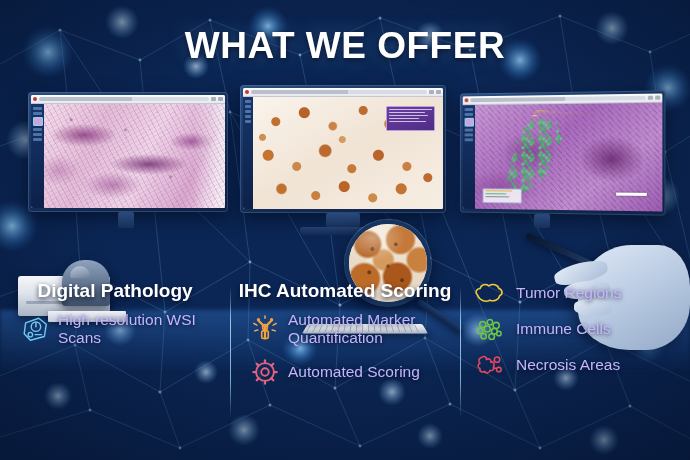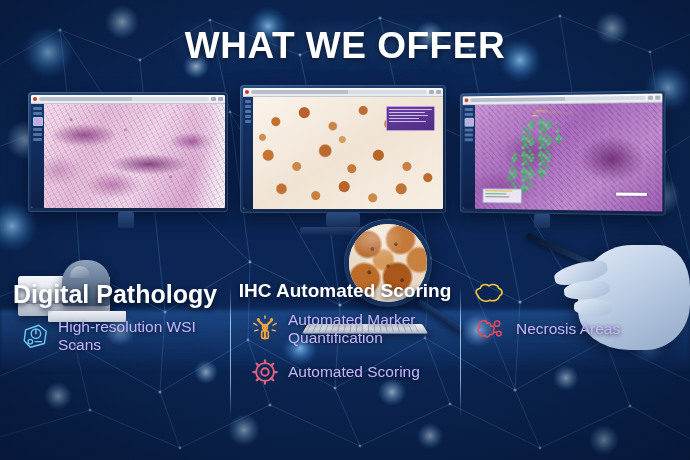--- a/index.html
+++ b/index.html
@@ -324,21 +324,21 @@
   .col { flex:1 1 0; position:relative; padding:0 6px; }
   .divider {
     position:absolute; top:6px; width:1px; height:132px;
     background:linear-gradient(180deg, rgba(170,225,255,0), rgba(170,225,255,.85) 28%, rgba(170,225,255,.7) 72%, rgba(170,225,255,0));
   }
   .col-title {
     color:#fff; font-weight:bold; font-size:19px; text-align:center;
     line-height:1.12; margin-bottom:10px;
     text-shadow:0 2px 5px rgba(2,12,34,.85);
   }
-  .c1 .col-title { font-size:25px; }
+  .c1 .col-title { font-size:19px; }
   .c2 .col-title { font-size:19px; }
   .c3 .col-title { font-size:19px; }
   .item { display:flex; align-items:center; gap:8px; margin-bottom:10px; }
   .c1 .item, .c2 .item { padding-left:14px; }
   .c3 .item { padding-left:6px; gap:10px; }
   .ico { flex:0 0 auto; width:30px; height:30px; display:block; }
   .c3 .ico { width:34px; height:26px; }
   .label {
     color:#c4b5fd; font-size:15.5px; line-height:1.14;
     text-shadow:0 1px 4px rgba(2,12,34,.8);
@@ -633,22 +633,39 @@
       </div>
     </div>
 
     <div class="col c3">
       <div class="divider" style="left:0;"></div>
 
       <div class="item">
         <svg class="ico" viewBox="0 0 38 28">
           <path d="M6 16 C3 13 5 9 9 9 C10 5 15 3 19 6 C23 3 29 5 30 9 C34 10 35 15 31 17 C30 21 25 24 20 22 C15 25 8 22 6 16 Z" fill="none" stroke="#f0c838" stroke-width="1.8" stroke-linejoin="round"></path>
         </svg>
-      </div>
-
+        <div class="label">Tumor Regions</div>
+      </div>
+
+      <div class="item">
+        <svg class="ico" viewBox="0 0 38 28">
+          <g fill="none" stroke="#6cc644" stroke-width="1.7">
+            <circle cx="12" cy="9" r="3.4"></circle>
+              <circle cx="20" cy="6.5" r="3"></circle>
+              <circle cx="27" cy="10" r="3.4"></circle>
+            <circle cx="9" cy="16" r="3.2"></circle>
+              <circle cx="17" cy="14" r="3.4"></circle>
+              <circle cx="25" cy="16.5" r="3.2"></circle>
+            <circle cx="13" cy="22" r="3"></circle>
+              <circle cx="22" cy="22.5" r="3.2"></circle>
+              <circle cx="30" cy="19" r="2.6"></circle>
+          </g>
+        </svg>
+        <div class="label">Immune Cells</div>
+      </div>
 
       <div class="item">
         <svg class="ico" viewBox="0 0 38 28">
           <g fill="none" stroke="#e8485f" stroke-width="1.7" stroke-linejoin="round">
             <path d="M10 6 C13 3 17 5 16 8 C19 6 22 8 21 11 C24 10 26 13 24 15 C26 18 23 21 20 20 C20 23 16 24 14 21 C11 23 8 21 9 18 C6 17 6 13 9 12 C7 10 7 7 10 6 Z"></path>
             <circle cx="28" cy="8" r="3"></circle>
             <circle cx="30" cy="19" r="2.6"></circle>
             <path d="M24 9 L25.5 9.5 M23 17 L27.5 18"></path>
           </g>
         </svg>

